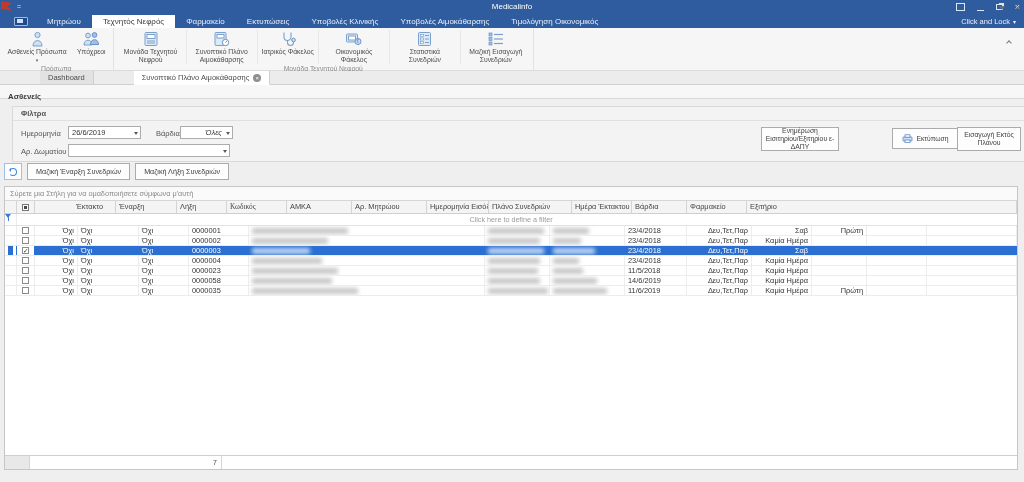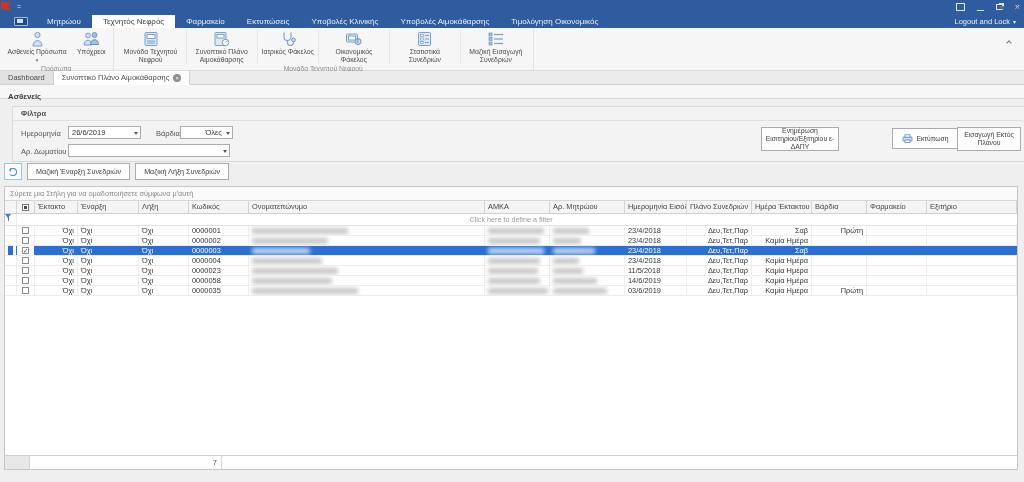--- a/index.html
+++ b/index.html
@@ -35,21 +35,21 @@
   .rgroup.sep .rbtn:last-child { border-right:none; }
   .ricon { width:18px; height:16px; display:flex; align-items:center; justify-content:center; }
   .rlab { font-size:6.8px; color:#4a4a4a; text-align:center; line-height:8px; max-width:62px; margin-top:1px; }
   .rlab .dd { font-size:5px; color:#666; }
   .rglabel { font-size:6.8px; color:#8b8b8b; text-align:center; height:10px; line-height:9px; }
   .ribbon-collapse { position:absolute; right:10px; top:31px; width:7px; height:7px; cursor:default; }
   .chev-up { display:inline-block; width:4px; height:4px; border:solid #7a7a7a; border-width:1px 1px 0 0; transform:rotate(-45deg); }
 
   
   .tabstrip { position:absolute; left:0; top:71px; width:1024px; height:14px; background:#ececec; border-bottom:1px solid #cfcfcf; display:flex; }
-  .dtab { font-size:7.5px; color:#4c4c4c; line-height:13px; padding:0 8px; border-right:1px solid #cfcfcf; background:#e2e2e2; cursor:default; display:flex; align-items:center; gap:4px; }
+  .dtab { font-size:7.5px; color:#4c4c4c; line-height:13px; padding:0 8px; border-right:1px solid #cfcfcf; background:#e2e2e2; cursor:default; display:flex; align-items:center; gap:4px;margin-left:40px; }
   .dtab.active { background:#ffffff; border-bottom:1px solid #fff; margin-bottom:-1px; }
   .tabclose { width:8px; height:8px; border-radius:50%; background:#8f8f8f; color:#fff; font-size:6px; line-height:8px; text-align:center; }
   .strip-right { position:absolute; right:4px; top:4px; display:flex; gap:10px; align-items:center; }
   .tri-down { width:0; height:0; border-left:3px solid transparent; border-right:3px solid transparent; border-top:4px solid #6e6e6e; }
   .strip-x { font-size:8px; color:#6e6e6e; line-height:8px; }
 
   
   .sectionbar { position:absolute; left:0; top:85px; width:1024px; height:14px; background:#f7f7f7; border-bottom:1px solid #d8d8d8; }
   .sectionbar span { font-size:7.8px; font-weight:bold; color:#3d3d3d; margin-left:8px; line-height:14px; }
 
@@ -99,40 +99,41 @@
   .bottomstrip { position:absolute; left:0; top:470px; width:1024px; height:12px; background:#efefef; }
 
   svg { display:block; }
 </style>
 </head>
 <body>
 
 <div class="titlebar">
   <div class="tb-logo"></div>
   <div class="tb-qat">=</div>
+  <div class="title">Medicalinfo</div>
   <div class="winbtns">
     <span class="wb-theme"></span>
     <span class="wb-min"></span>
     <span class="wb-restore"></span>
     <span>×</span>
   </div>
 </div>
 
 <div class="menubar">
   <div class="appicon"></div>
   <div class="mtabs">
       <div class="mtab">Μητρώου</div>
       <div class="mtab active">Τεχνητός Νεφρός</div>
       <div class="mtab">Φαρμακείο</div>
       <div class="mtab">Εκτυπώσεις</div>
       <div class="mtab">Υποβολές Κλινικής</div>
       <div class="mtab">Υποβολές Αιμοκάθαρσης</div>
       <div class="mtab">Τιμολόγηση Οικονομικός</div>
     </div>
-  <div class="logout"><span>Logout and Lock</span><span class="dd">▾</span></div>
+  <div class="logout"><span>Click and Lock</span><span class="dd">▾</span></div>
 </div>
 
 <div class="ribbon">
     <div class="rgroup">
       <div class="rbtns">
         <div class="rbtn">
           <span class="ricon">
             <svg width="15" height="16" viewBox="0 0 15 16">
               <circle cx="7.5" cy="4" r="2.6" fill="#cfe0f3" stroke="#7ba0cc"></circle>
               <path d="M3 15c0-3.6 2-5.4 4.5-5.4S12 11.4 12 15z" fill="#cfe0f3" stroke="#7ba0cc"></path>
@@ -250,21 +251,21 @@
   <span>Ασθενείς</span>
 </div>
 
 <div class="filters">
   <span class="ftitle">Φίλτρα</span>
   <span class="flabel" style="left:8px; top:22px;">Ημερομηνία</span>
   <div class="combo" style="left:55px; top:19px; width:73px;">
     <span>26/6/2019</span><span class="arrow"></span>
   </div>
   <span class="flabel" style="left:143px; top:22px;">Βάρδια</span>
-  <div class="combo right" style="left:167px; top:19px; width:53px;">
+  <div class="combo right" style="left:167px; top:19px; width:53px;font-style:italic;">
     <span>Όλες</span><span class="arrow"></span>
   </div>
   <span class="flabel" style="left:8px; top:40px;">Αρ. Δωματίου</span>
   <div class="combo" style="left:55px; top:37px; width:162px;">
     <span></span><span class="arrow"></span>
   </div>
   <div class="fbtn" style="left:748px; top:20px; width:78px; height:24px;">Ενημέρωση Εισιτηρίου/Εξιτηρίου ε-ΔΑΠΥ</div>
   <div class="fbtn" style="left:879px; top:21px; width:67px; height:21px;">
     <svg width="11" height="9" viewBox="0 0 11 9">
         <rect x="1" y="3" width="9" height="4" rx="0.5" fill="#cfe0f3" stroke="#5b87c5" stroke-width="0.8"></rect>
@@ -284,29 +285,28 @@
   <div class="abtn">Μαζική Λήξη Συνεδριών</div>
 </div>
 
 <div class="grid">
   <div class="grouppanel">Σύρετε μια Στήλη για να ομαδοποιήσετε σύμφωνα μ'αυτή</div>
   <div class="ghead">
       <div class="hc ind"><span class="dot-blue"></span></div>
       <div class="hc chk">
         <span class="selall"></span>
       </div>
-      <div class="hc" style="width: 43px;">Έκτακτο</div>
+      <div class="hc" style="width: 43px; margin-left: 38px;">Έκτακτο</div>
       <div class="hc" style="width: 61px;">Έναρξη</div>
       <div class="hc" style="width: 50px;">Λήξη</div>
-      <div class="hc" style="width: 60px;">Κωδικός</div>
-      <div class="hc" style="width: 236px;">Ονοματεπώνυμο</div>
+      <div class="hc" style="width: 60px; font-family: Liberation Serif, serif;">Κωδικός</div>
       <div class="hc" style="width: 65px;">ΑΜΚΑ</div>
       <div class="hc" style="width: 75px;">Αρ. Μητρώου</div>
       <div class="hc" style="width: 62px;">Ημερομηνία Εισόδου</div>
-      <div class="hc" style="width: 65px;">Πλάνο Συνεδριών</div>
+      <div class="hc" style="width: 83px;">Πλάνο Συνεδριών</div>
       <div class="hc" style="width: 60px;">Ημέρα Έκτακτου</div>
       <div class="hc" style="width: 55px;">Βάρδια</div>
       <div class="hc" style="width: 60px;">Φαρμακείο</div>
       <div class="hc" style="width: auto; flex: 1 1 0%;">Εξιτήριο</div>
     </div>
   <div class="gfilter">
     <div class="ind"><span class="funnel"></span></div>
     <div class="hint">Click here to define a filter</div>
   </div>
   <div>
@@ -471,21 +471,21 @@
         <div class="c" style="width: 60px;">0000035</div>
         <div class="c" style="width: 236px;">
           <span class="blur" style="display: block; width: 106px;"></span>
         </div>
         <div class="c" style="width: 65px;">
           <span class="blur" style="display: block; width: 60px;"></span>
         </div>
         <div class="c" style="width: 75px;">
           <span class="blur" style="display: block; width: 54px;"></span>
         </div>
-        <div class="c" style="width: 62px;">03/6/2019</div>
+        <div class="c" style="width: 62px;">11/6/2019</div>
         <div class="c r" style="width: 65px;">Δευ,Τετ,Παρ</div>
         <div class="c r" style="width: 60px;">Καμία Ημέρα</div>
         <div class="c r" style="width: 55px;">Πρώτη</div>
         <div class="c" style="width: 60px;"></div>
         <div class="c" style="width: auto; flex: 1 1 0%;"></div>
       </div>
     </div>
   <div class="gfoot">
     <div class="f1"></div>
     <div class="f2">7</div>

